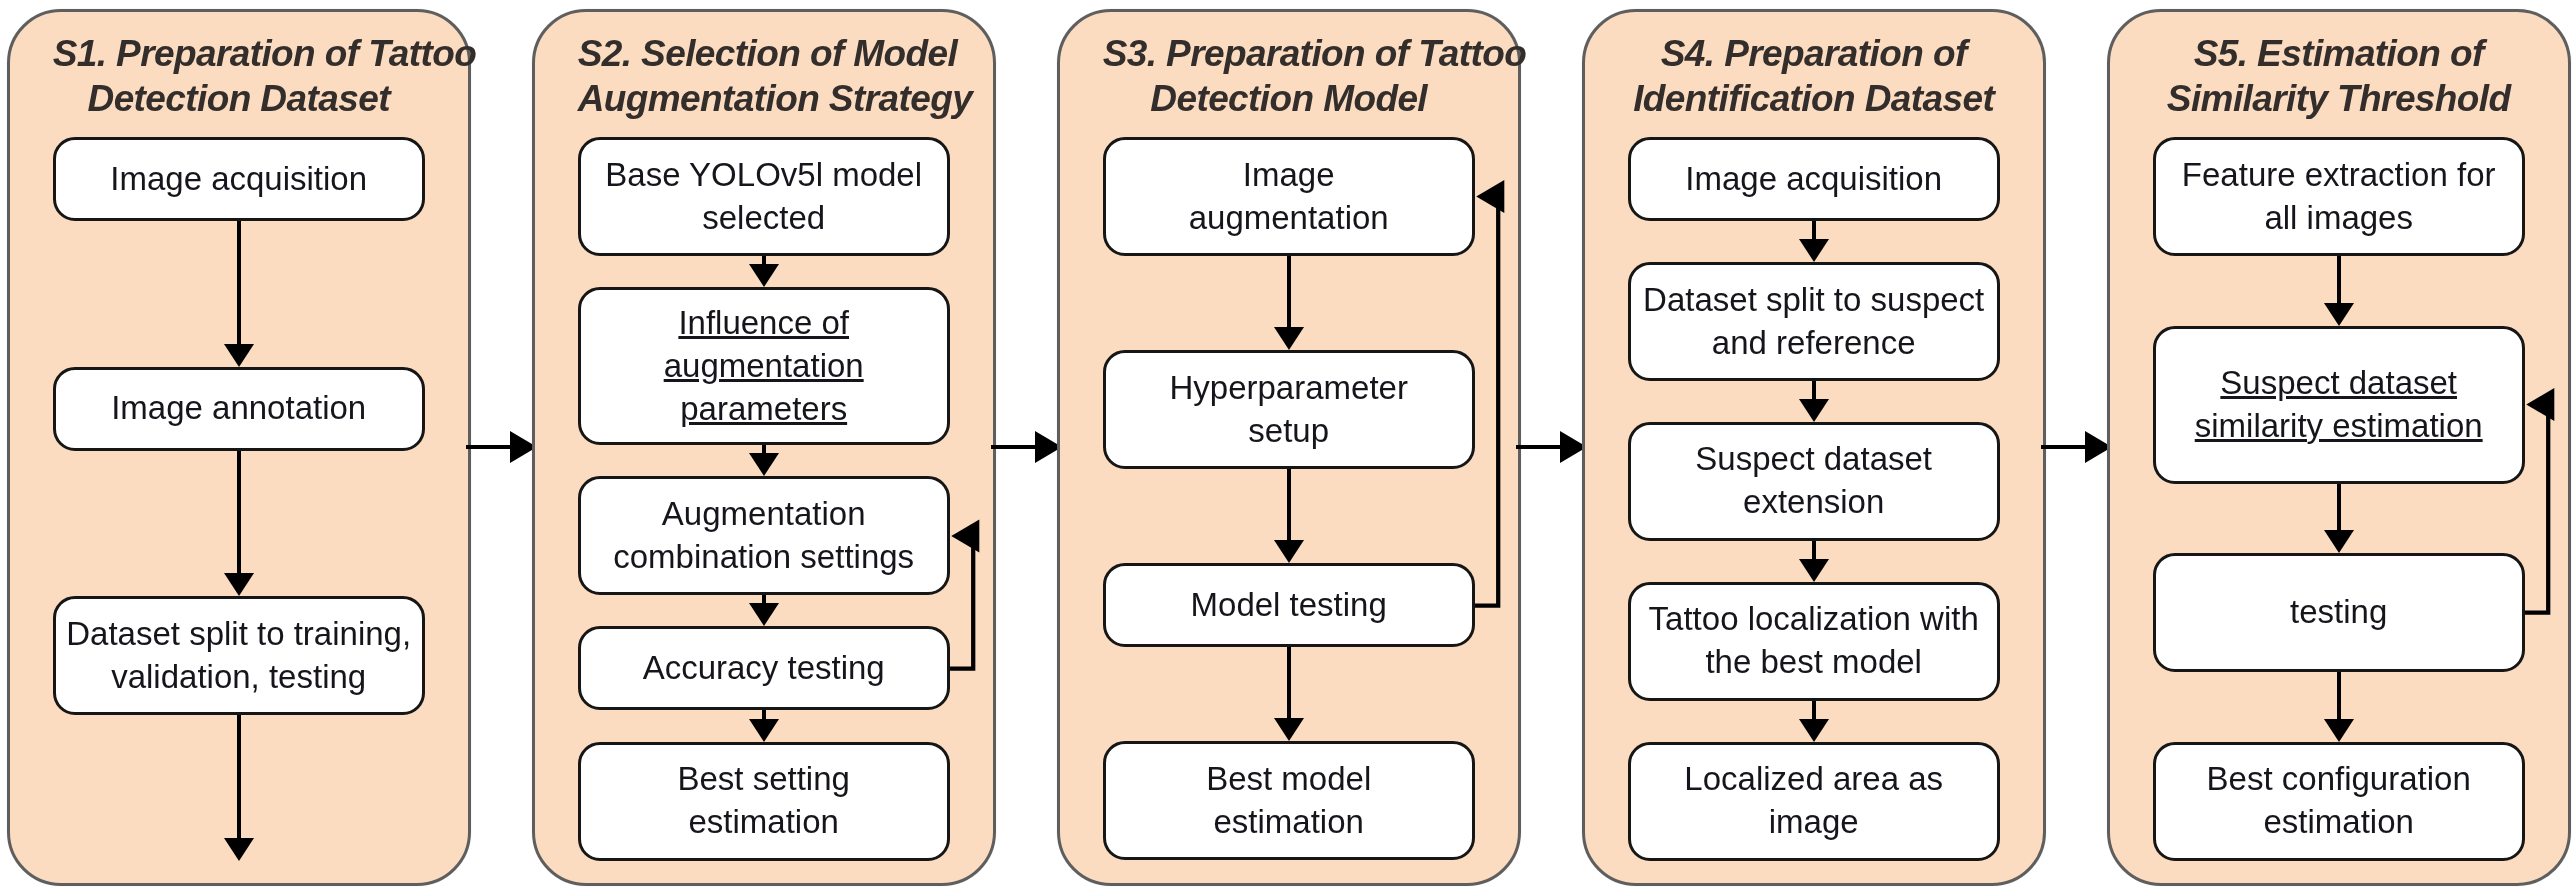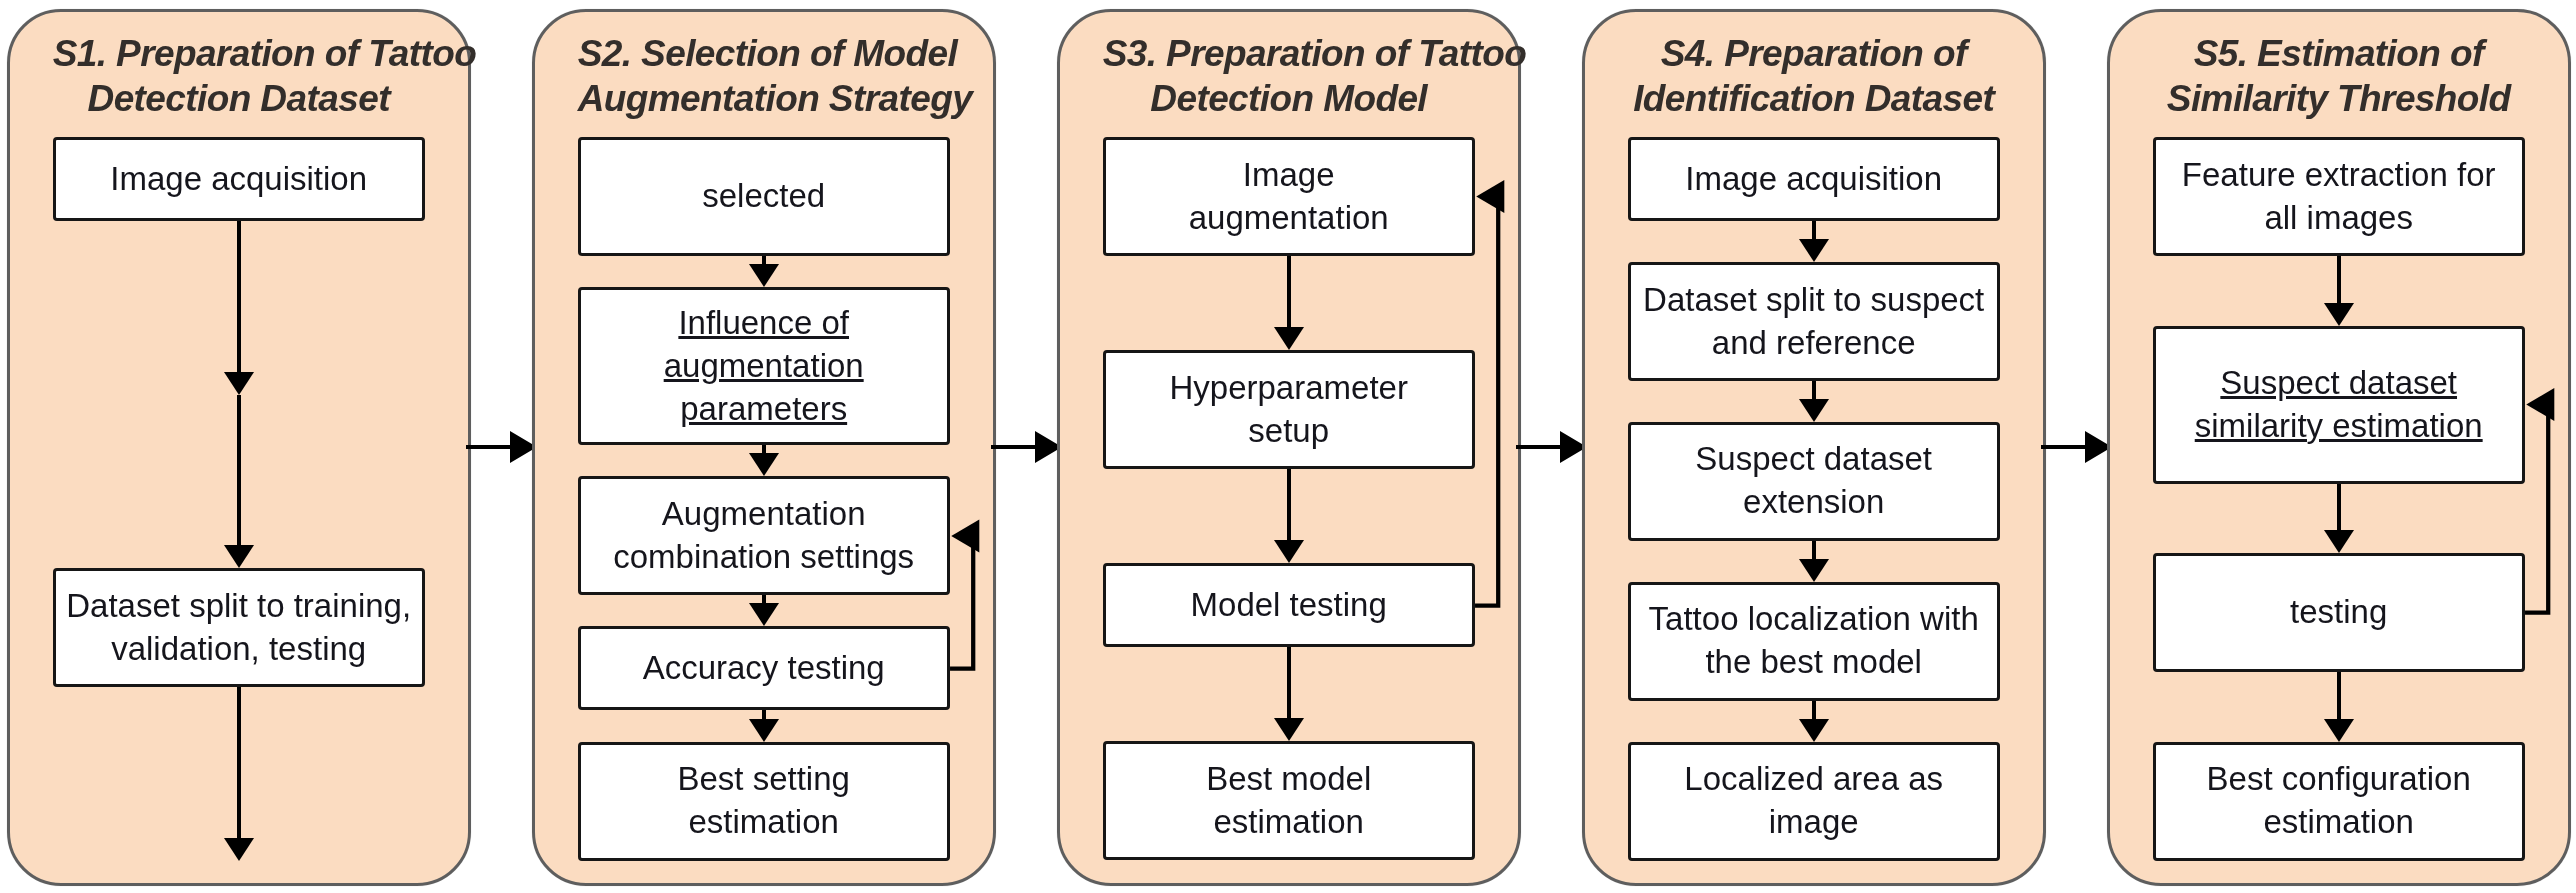--- a/index.html
+++ b/index.html
@@ -53,21 +53,21 @@
   .steps{
     flex:1 1 auto;min-height:0;
     margin-top:16px;
     display:flex;flex-direction:column;align-items:stretch;
   }
   .step{
     position:relative;z-index:2;
     flex:0 0 auto;
     background:var(--step-fill);
     border:3.7px solid var(--step-border);
-    border-radius:4px;
+    border-radius:22px;
     display:flex;flex-direction:column;
     align-items:center;justify-content:center;
     text-align:center;
     font-size:33px;line-height:1.3;color:var(--text-color);
     padding:4.9px 3.7px;
   }
   .step .sl{display:block;white-space:nowrap;}
   .h1{min-height:84px;}
   .h2{min-height:119px;}
   .h3{min-height:158px;text-decoration:underline;}
@@ -113,20 +113,23 @@
         <span class="tl">Detection Dataset</span>
       </h2>
       <div class="steps">
         <div class="step h1">
           <span class="sl">Image acquisition</span>
         </div>
         <div class="vconn">
             <div class="vstem"></div>
             <div class="vhead"></div>
           </div>
+        <div class="step h1">
+          <span class="sl">Image annotation</span>
+        </div>
         <div class="vconn">
             <div class="vstem"></div>
             <div class="vhead"></div>
           </div>
         <div class="step h2">
           <span class="sl">Dataset split to training,</span>
           <span class="sl">validation, testing</span>
         </div>
         <div class="vconn">
             <div class="vstem"></div>
@@ -146,20 +149,21 @@
       <svg class="loop-overlay" viewBox="0 0 750 1428">
           <path d="M 680 1076.59375 L 718 1076.59375 L 718 859.1875 L 726 859.1875" fill="none" stroke="#000000" stroke-width="7"></path>
           <polygon points="682,859.1875 728,832.1875 728,886.1875" fill="#000000"></polygon>
         </svg>
       <h2 class="stage-title">
         <span class="tl">S2. Selection of Model</span>
         <span class="tl">Augmentation Strategy</span>
       </h2>
       <div class="steps">
         <div class="step h2">
+          <span class="sl">Base YOLOv5l model</span>
           <span class="sl">selected</span>
         </div>
         <div class="vconn">
             <div class="vstem"></div>
             <div class="vhead"></div>
           </div>
         <div class="step h3">
           <span class="sl">Influence of</span>
           <span class="sl">augmentation</span>
           <span class="sl">parameters</span>

